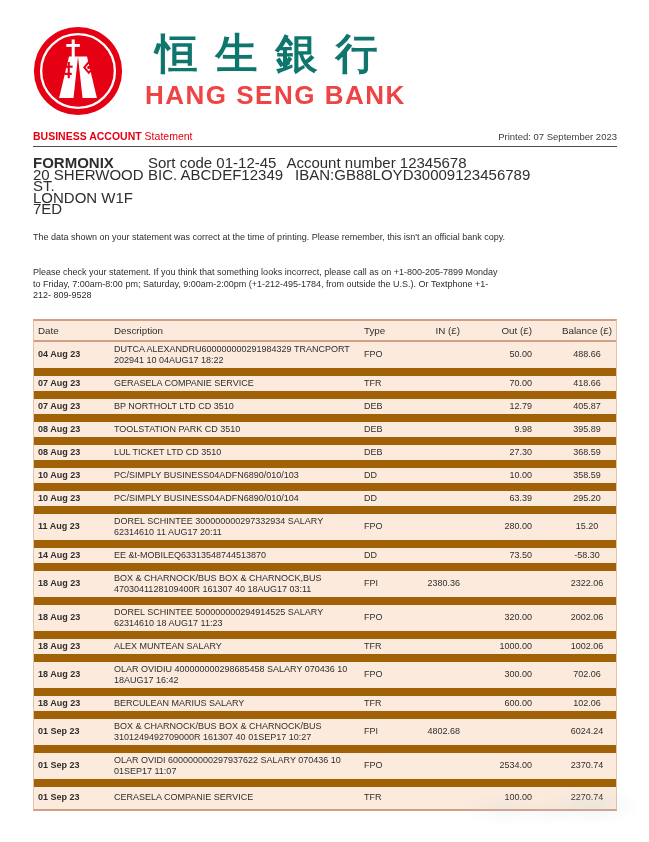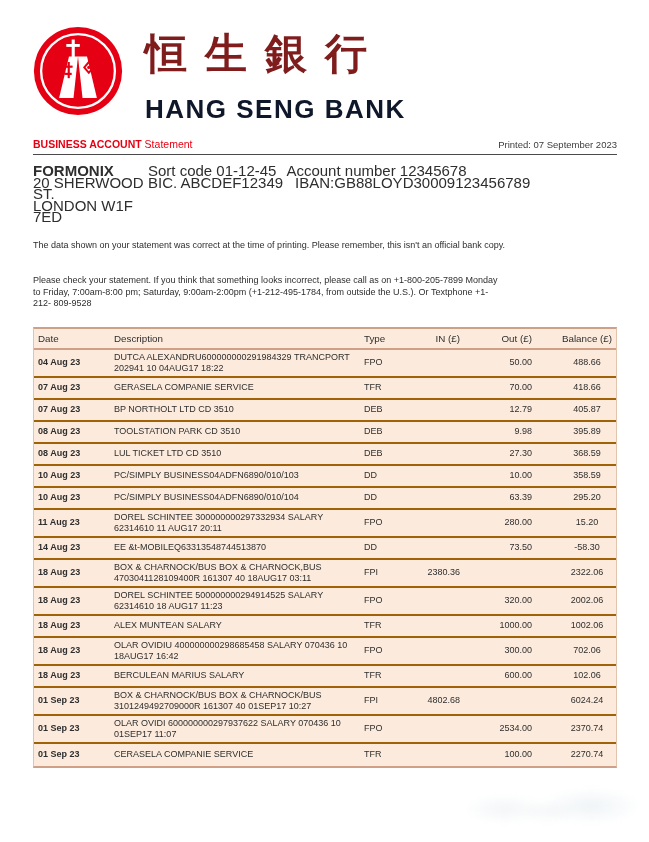--- a/index.html
+++ b/index.html
@@ -14,27 +14,28 @@
     font-family:"Liberation Sans","DejaVu Sans",sans-serif;
     color:#2e2e2e;
   }
   .page{padding:26px 32px 0 33px;position:relative;}
 
   
   .brand-row{display:flex;align-items:flex-start;gap:22px;}
   .logo{width:90px;height:90px;flex:0 0 auto;}
   .brand-text{padding-top:2px;}
   .cn-name{
-    font-size:42px;font-weight:700;color:#7f1d1d;
+    font-size:42px;font-weight:700;color:#0f766e;
     letter-spacing:18px;line-height:52px;white-space:nowrap;
     font-family:"DejaVu Sans","Liberation Sans",sans-serif;
+    text-align:center;
   }
   .en-name{
-    font-size:26px;font-weight:700;color:#0f172a;
-    letter-spacing:1.5px;line-height:30px;margin-top:14px;
+    font-size:26px;font-weight:700;color:#ef4444;
+    letter-spacing:1.5px;line-height:30px;margin-top:0;
   }
 
   
   .stmt-line{display:flex;justify-content:space-between;align-items:flex-end;margin-top:14px;}
   .stmt-title{font-size:10.5px;color:var(--brand-red);}
   .stmt-title .b{font-weight:700;}
   .printed{font-size:9.5px;color:#3c3c3c;}
   .rule{border:none;border-top:1.6px solid #4a4a4a;margin-top:4px;}
 
   
@@ -64,21 +65,21 @@
     align-items:center;
     background:var(--row-bg);
   }
   .thead{
     min-height:21px;
     font-size:9.8px;
     border-bottom:2px solid var(--table-border);
   }
   .trow{
     min-height:22px;
-    border-bottom:2px solid #a16207;
+    border-bottom:8px solid #a16207;
     padding:2px 0;
   }
   .trow:last-child{border-bottom:none;}
   .c{line-height:11px;}
   .c.date{padding-left:4px;font-weight:700;}
   .c.desc{padding-right:6px;}
   .c.num{text-align:right;}
   .c.bal{text-align:center;padding-right:4px;margin-left:28px;}
   .thead .c.date{font-weight:400;}
 

